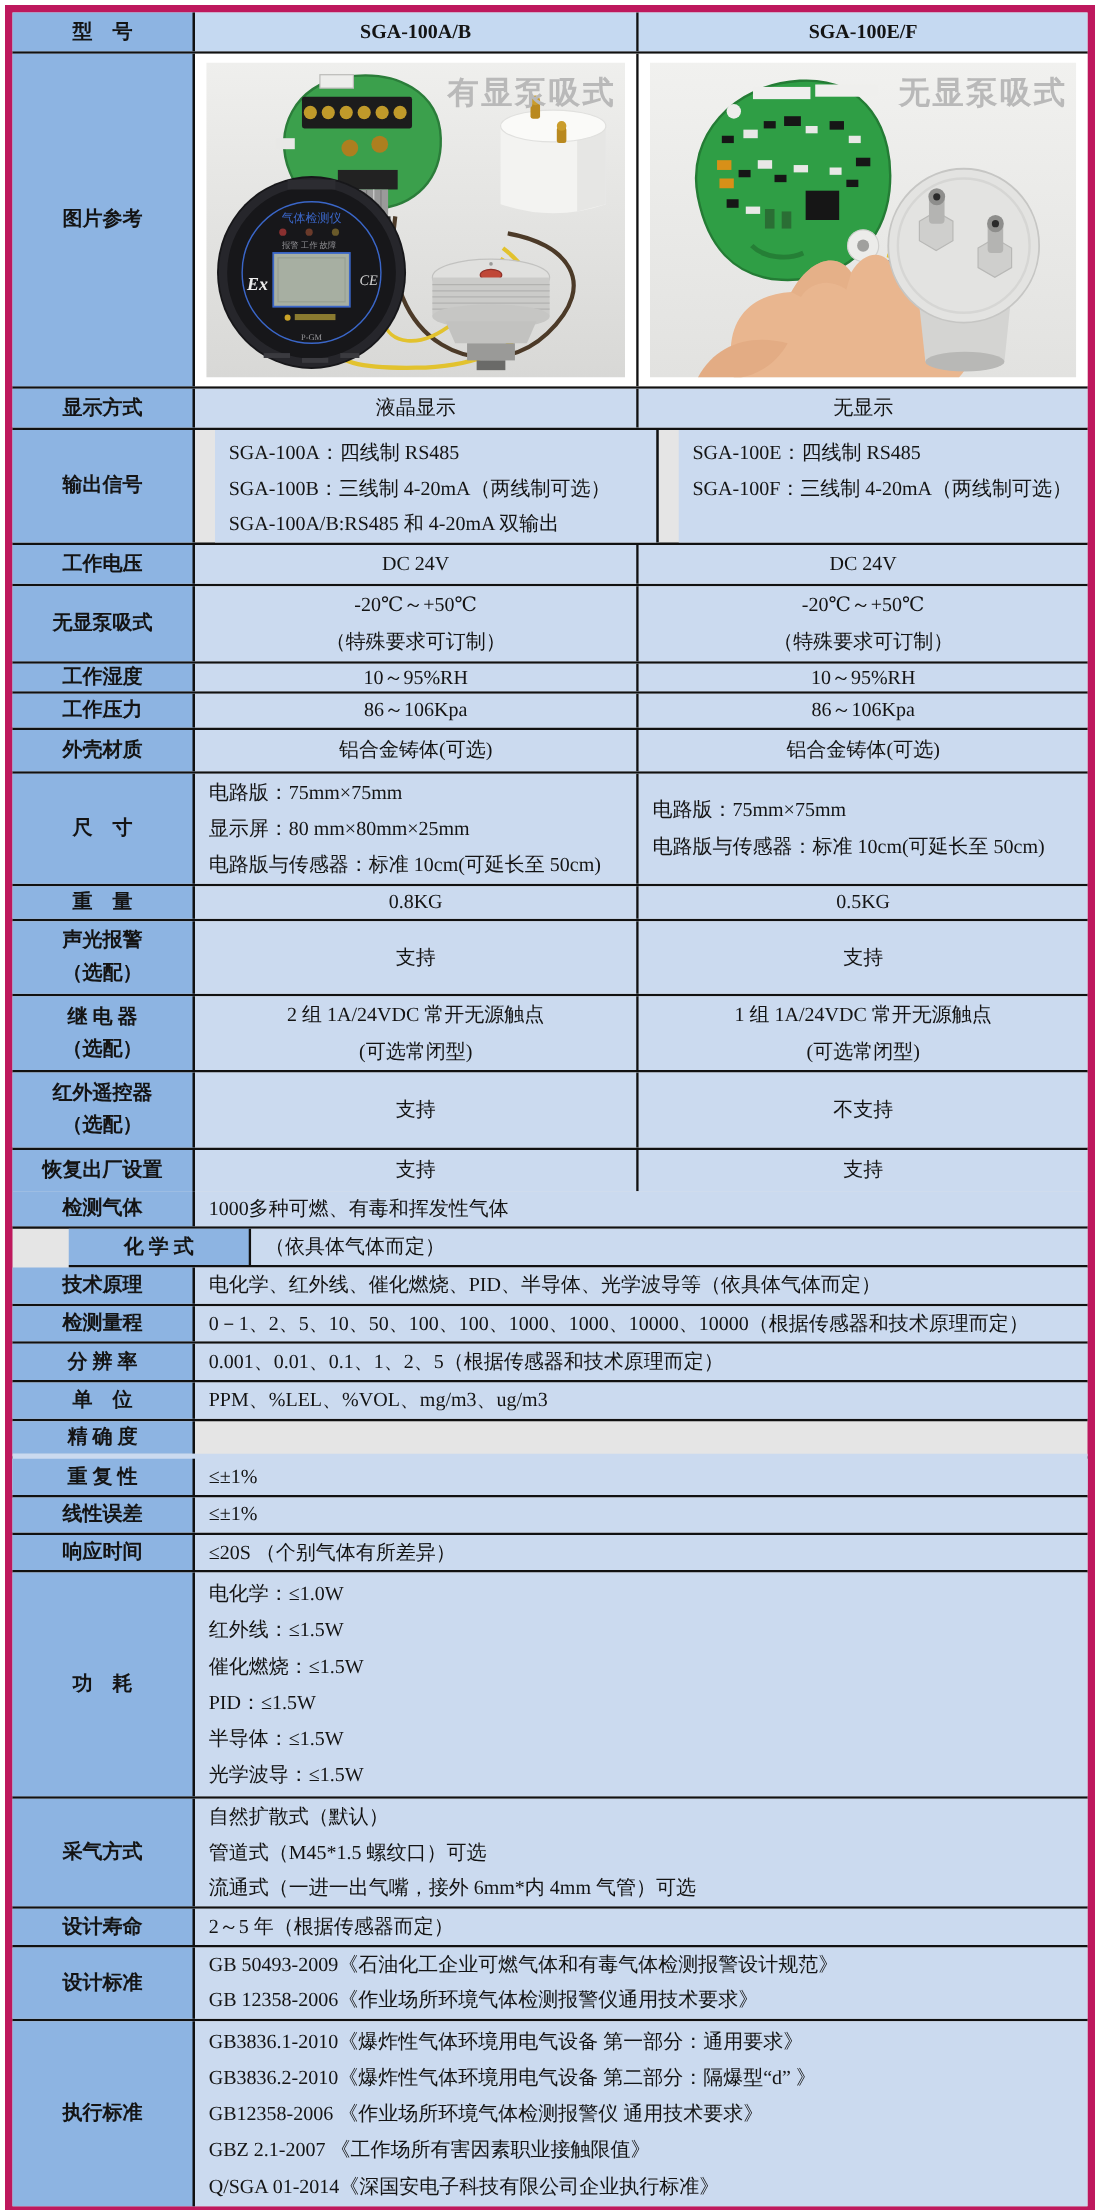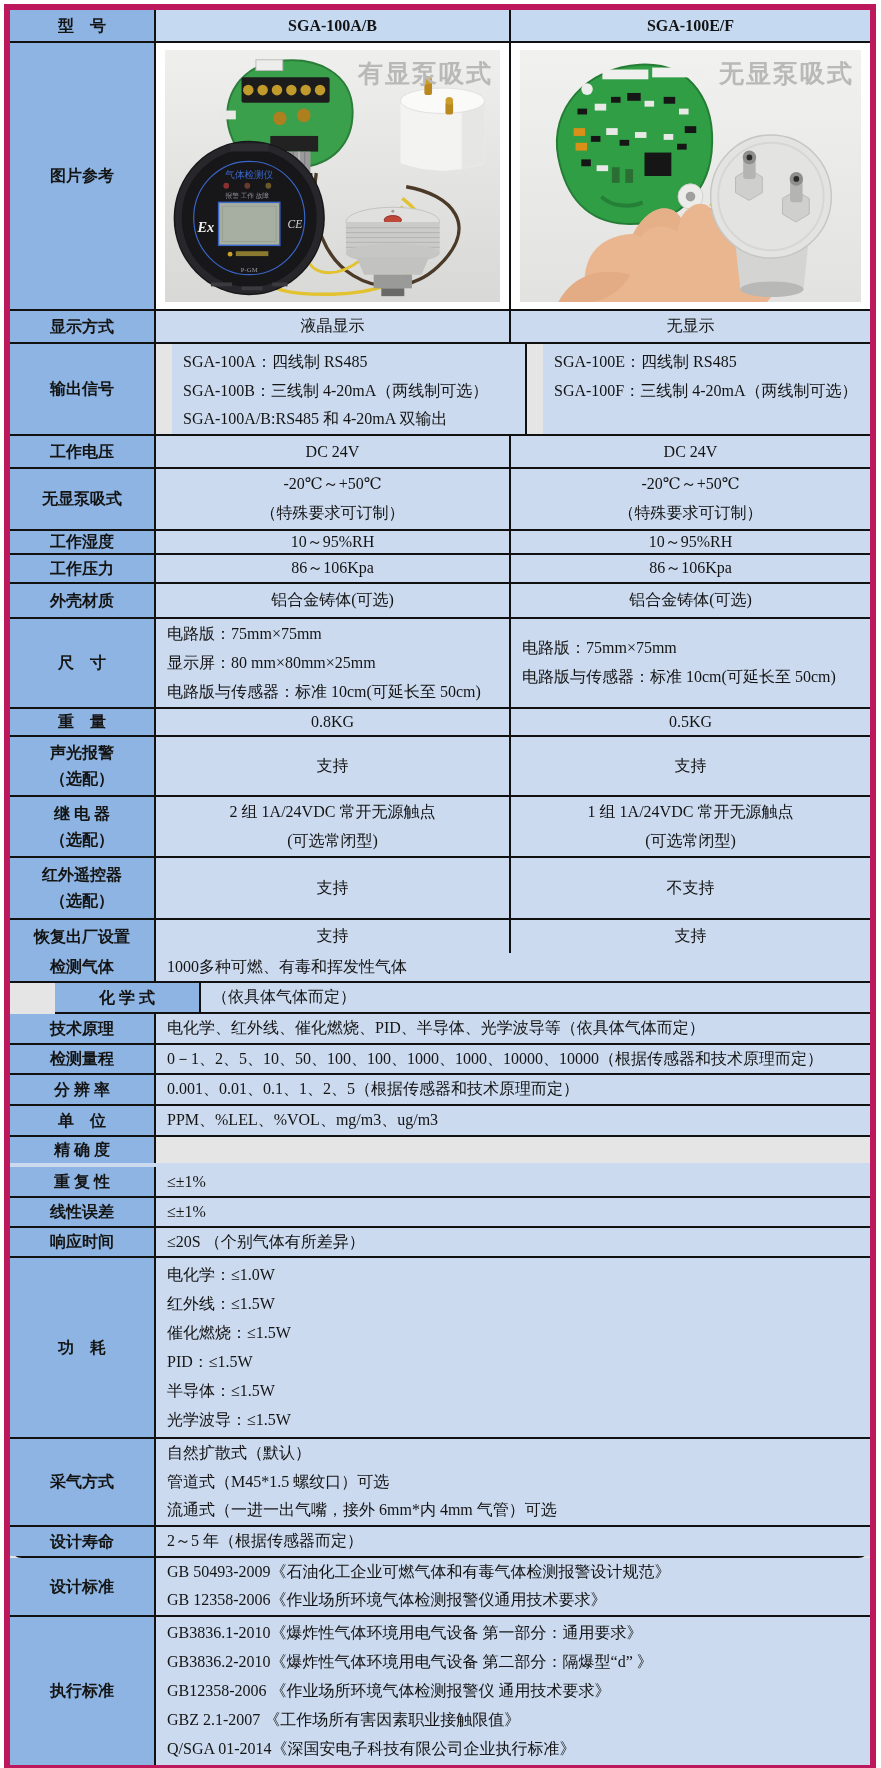--- a/index.html
+++ b/index.html
@@ -476,21 +476,21 @@
       <div class="row" style="height: 88px;">
         <div class="cell c-lab">
           <span>采气方式</span>
         </div>
         <div class="cell c-val c-v2 al-left">
           <div class="line">自然扩散式（默认）</div>
           <div class="line">管道式（M45*1.5 螺纹口）可选</div>
           <div class="line">流通式（一进一出气嘴，接外 6mm*内 4mm 气管）可选</div>
         </div>
       </div>
-      <div class="row" style="height: 31px; border-radius: 12px;">
+      <div class="row" style="height: 31px;">
         <div class="cell c-lab">
           <span>设计寿命</span>
         </div>
         <div class="cell c-val c-v2 al-left">
           <div class="line">2～5 年（根据传感器而定）</div>
         </div>
       </div>
       <div class="row" style="height: 59px;">
         <div class="cell c-lab">
           <span>设计标准</span>

